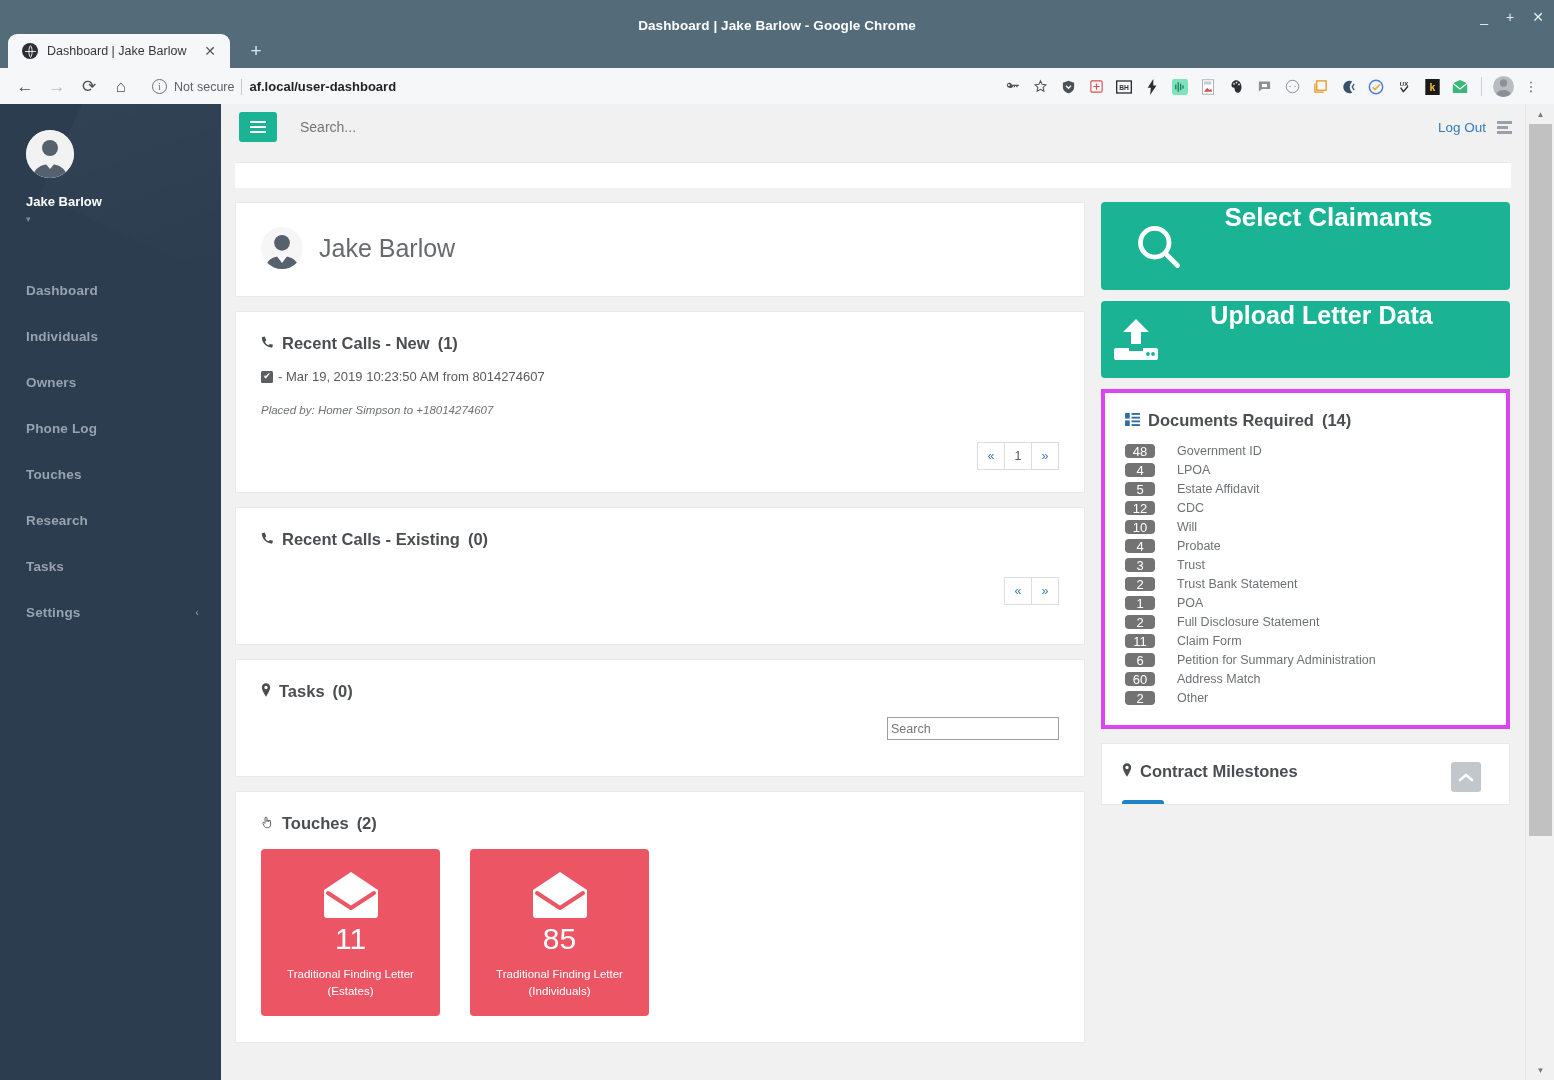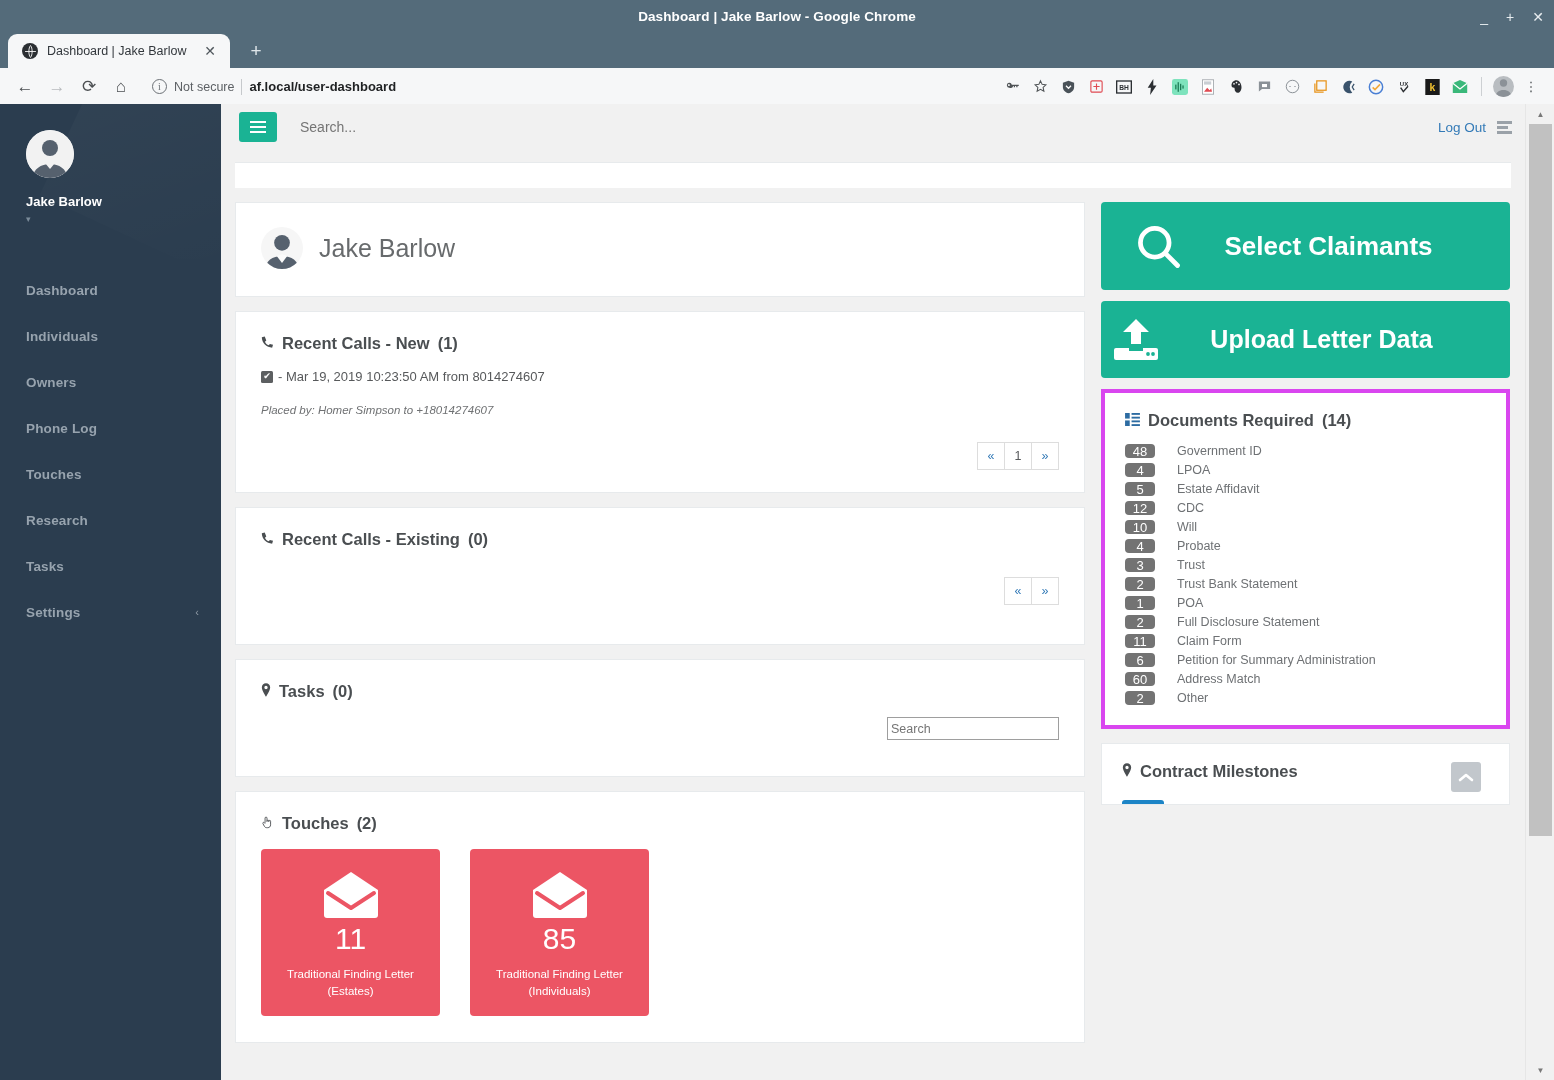--- a/index.html
+++ b/index.html
@@ -6,21 +6,21 @@
   html, body {
     width: 1554px; height: 1080px;
     font-family: "Liberation Sans", sans-serif;
     overflow: hidden;
     background: #ffffff;
   }
 
   
   .chrome-titlebar {
     height: 33px; background: #546b7a;
-    display: flex; align-items: center; justify-content: center;
+    display: flex; align-items: flex-end; justify-content: center;
     position: relative;
   }
   .chrome-title {
     color: #ffffff; font-size: 13.5px; font-weight: bold;
     letter-spacing: .1px;
   }
   .win-controls {
     position: absolute; right: 10px; top: 0; height: 33px;
     display: flex; align-items: center; gap: 18px;
   }
@@ -212,21 +212,21 @@
     color: #fff; display: flex; flex-direction: column; align-items: center;
     padding-top: 22px;
   }
   .touch-card .env { width: 58px; height: 47px; position: relative; }
   .touch-num { font-size: 30px; font-weight: 300; line-height: 1; margin-top: 6px; }
   .touch-lbl { font-size: 11.5px; margin-top: 12px; text-align: center; line-height: 1.5; }
 
   
   .big-btn {
     border-radius: 4px; background: #1ab394; color: #fff;
-    display: flex; align-items: center; margin-bottom: 11px;
+    display: flex; margin-bottom: 11px;
   }
   .bb-claim { height: 88px; padding-left: 22px; }
   .bb-upload { height: 77px; }
   .bb-ico { width: 70px; flex: none; display: flex; align-items: center; justify-content: center; }
   .bb-txt { font-size: 26px; font-weight: bold; flex: 1; text-align: center; padding-right: 46px; }
   .bb-upload .bb-txt { font-size: 25px; padding-right: 38px; }
 
   .side-panel { background: #fff; border: 4px solid #d946ef; padding: 18px 20px 20px 20px; }
   .doc-row { display: flex; align-items: center; margin-bottom: 5px; }
   .doc-badge {

